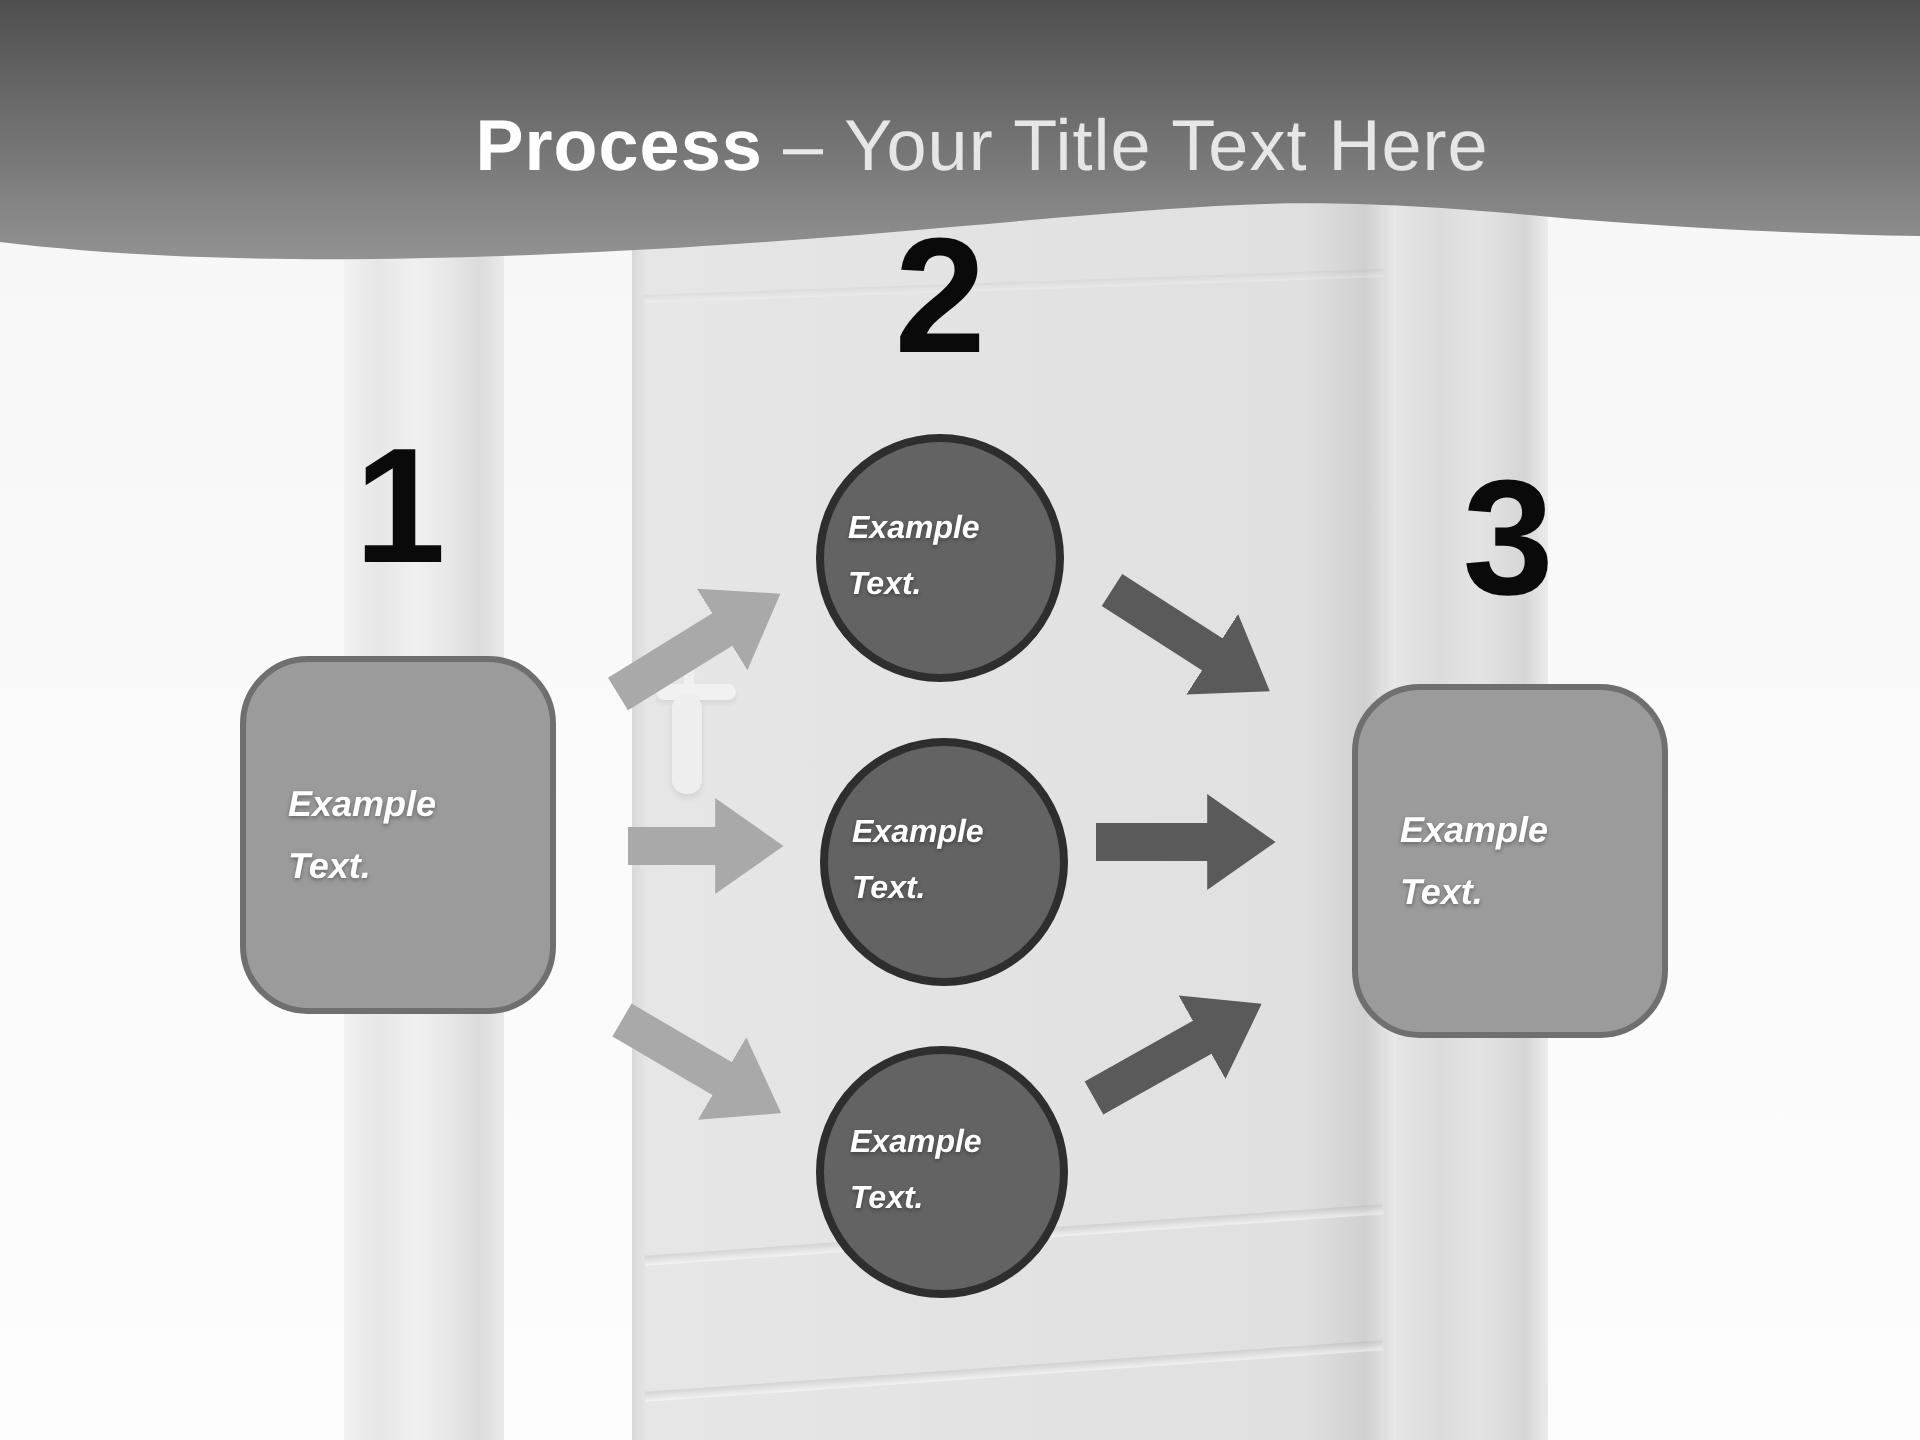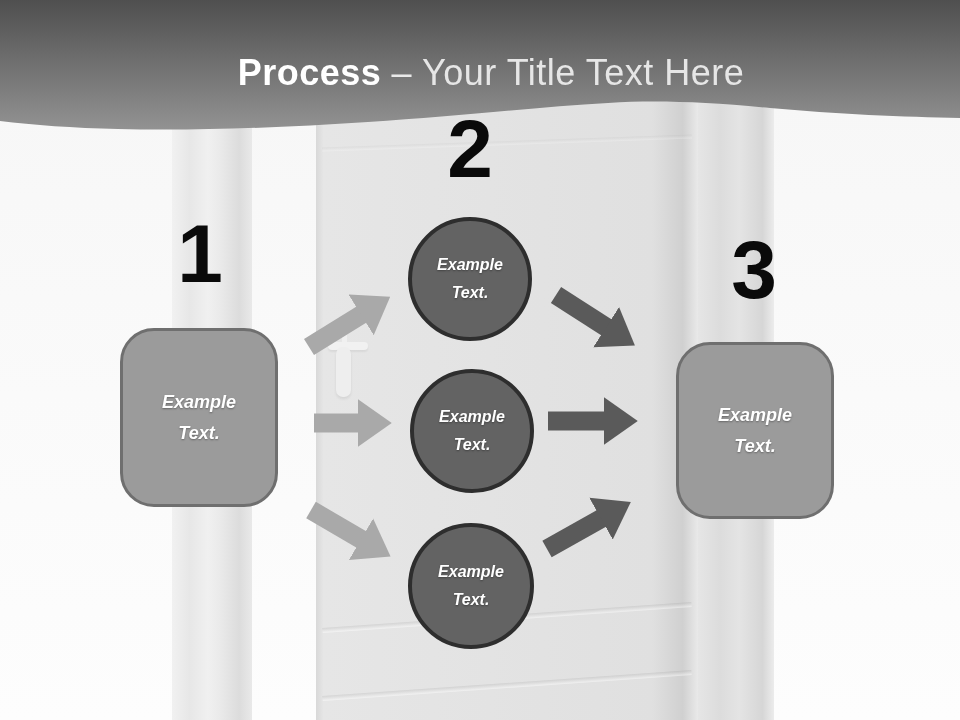--- a/index.html
+++ b/index.html
@@ -46,21 +46,21 @@
   
   .node-rect{position:absolute;background:#9b9b9b;border:3px solid #6f6f6f;border-radius:34px;
     display:flex;align-items:center;justify-content:center;box-sizing:border-box;}
   .node-rect-left{left:120px;top:328px;width:158px;height:179px;}
   .node-rect-right{left:676px;top:342px;width:158px;height:177px;}
   .node-circle{position:absolute;background:#636363;border:4px solid #2e2e2e;border-radius:50%;
     display:flex;align-items:center;justify-content:center;box-sizing:border-box;}
   .circ-1{left:408px;top:217px;width:124px;height:124px;}
   .circ-2{left:410px;top:369px;width:124px;height:124px;}
   .circ-3{left:408px;top:523px;width:126px;height:126px;}
-  .node-label{color:#ffffff;font-weight:700;font-style:italic;text-align:center;
+  .node-label{color:#ffffff;font-weight:700;font-style:italic;text-align:left;
     text-shadow:0 1px 2px rgba(0,0,0,0.35);}
   .node-rect .node-label{font-size:18px;line-height:31px;max-width:110px;}
   .node-circle .node-label{font-size:16px;line-height:28px;max-width:92px;}
 
   .arrows-svg{position:absolute;inset:0;pointer-events:none;}
 </style>
 </head>
 <body>
 
 <div class="slide">

